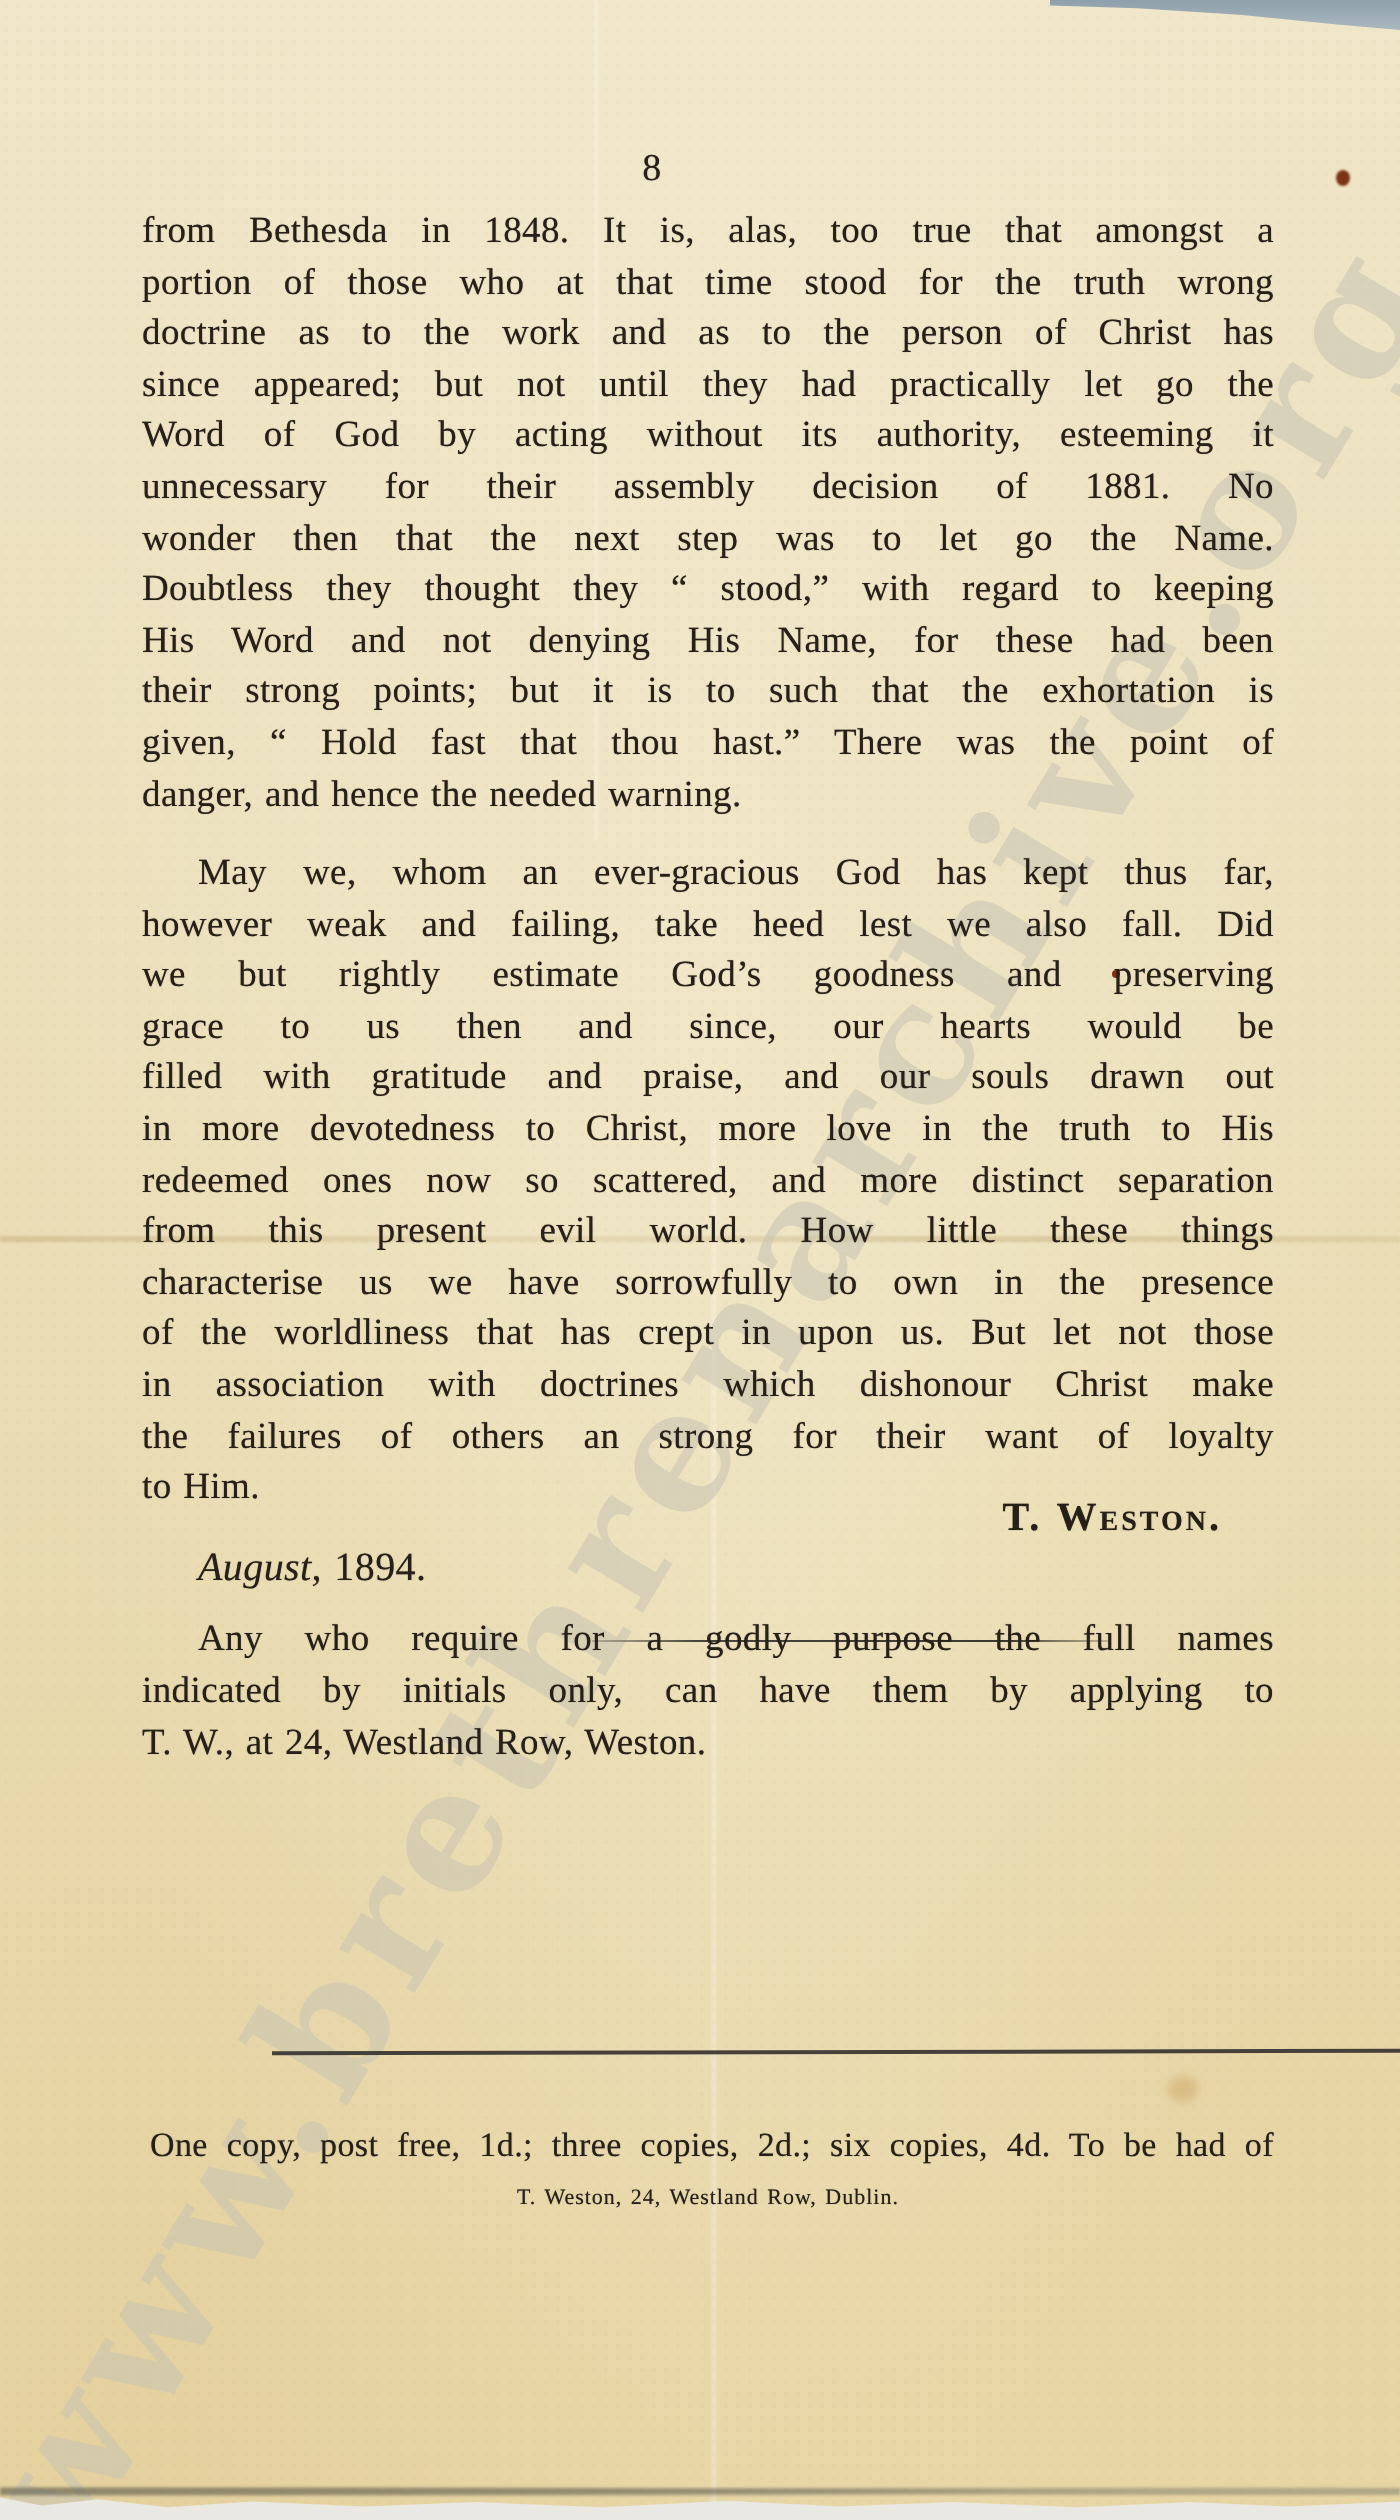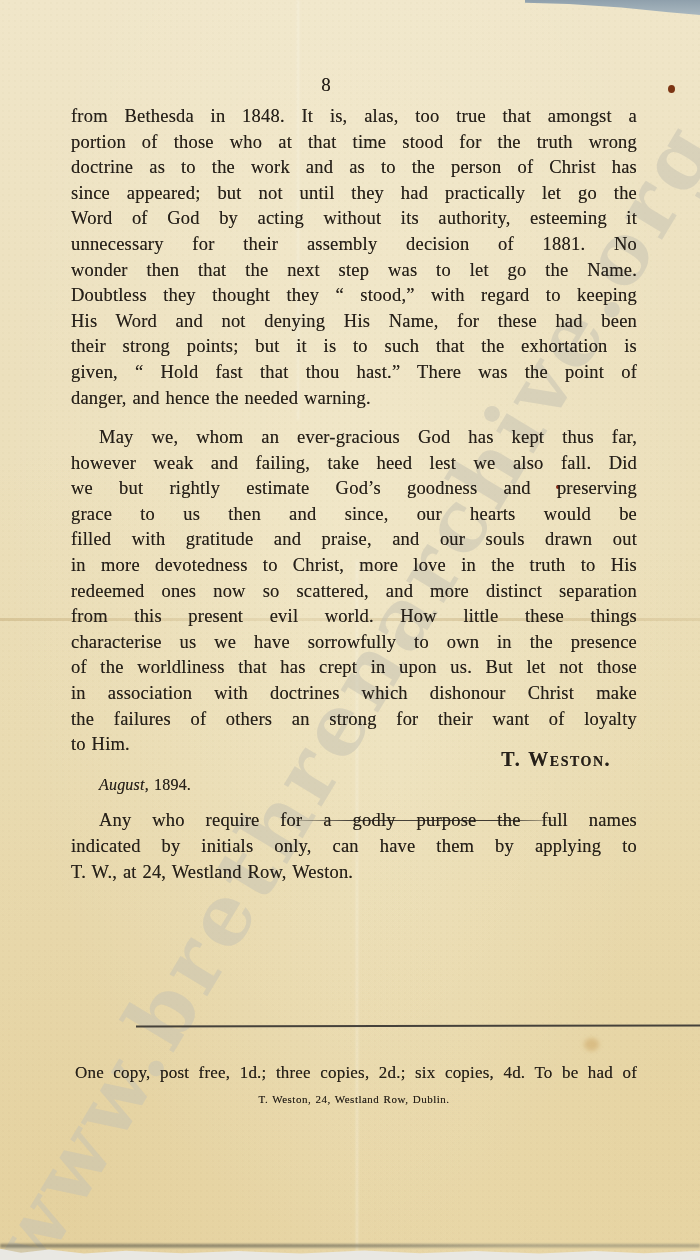--- a/index.html
+++ b/index.html
@@ -40,21 +40,21 @@
   .pageno{position:absolute;left:0;top:72px;width:100%;padding-right:56px;
     box-sizing:border-box;text-align:center;font-size:19px;}
   .para1{position:absolute;left:0;top:104px;width:566px;}
   .para2{position:absolute;left:0;top:425px;width:566px;}
   .tline{text-align:justify;text-align-last:justify;}
   .tline.last{text-align-last:left;}
   .tline.ind{text-indent:28px;}
   .signature{position:absolute;left:0;top:747px;width:566px;text-align:right;
     padding-right:26px;box-sizing:border-box;font-variant:small-caps;
     letter-spacing:1.5px;font-size:20px;font-weight:bold;}
-  .dateline{position:absolute;left:28px;top:772px;font-size:16px;}
+  .dateline{position:absolute;left:28px;top:772px;font-size:20px;}
   .dateline .it{font-style:italic;}
   .divider{position:absolute;left:225px;top:820px;width:258px;height:1px;
     background:linear-gradient(90deg,rgba(60,55,45,.25),#4a453c 20%,#3c372f 80%,rgba(60,55,45,.25));}
   .notice{position:absolute;left:0;top:808px;width:566px;line-height:25.8px;}
   .rule{position:absolute;left:65px;top:1025px;width:570px;height:2px;
     background:#45413a;transform:rotate(-.12deg);}
   .imprint1{position:absolute;left:4px;top:1060px;width:562px;font-size:17px;
     text-align:justify;text-align-last:justify;}
   .imprint2{position:absolute;left:0;top:1087px;width:566px;font-size:11px;
     text-align:center;letter-spacing:.5px;}

